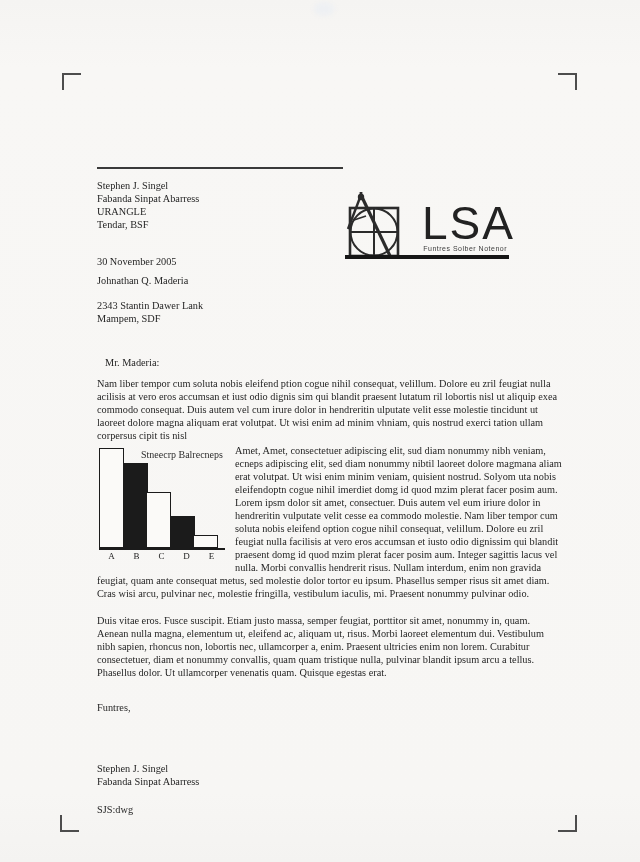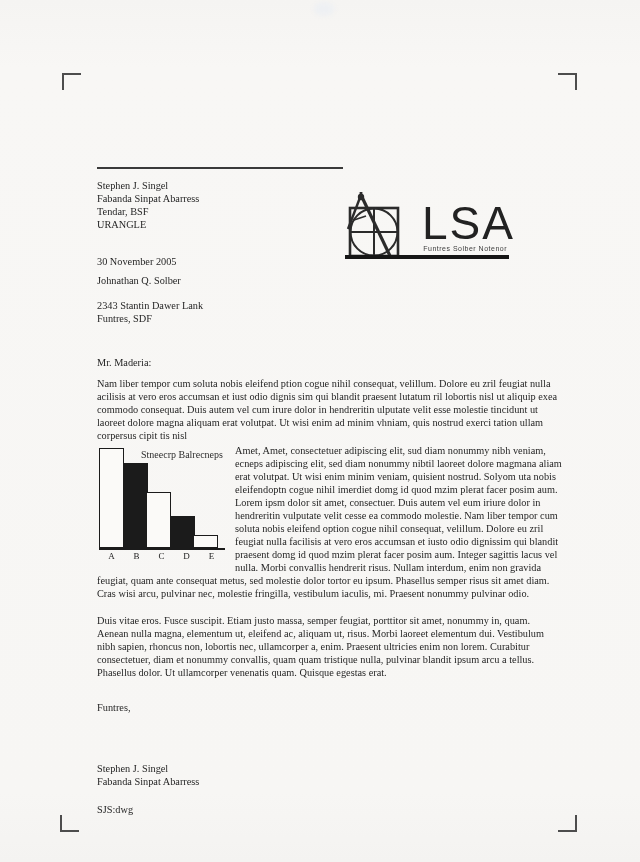--- a/index.html
+++ b/index.html
@@ -68,34 +68,34 @@
     </svg>
   </span>
   <div class="logo-name">LSA</div>
   <div class="logo-tagline">Funtres Solber Notenor</div>
   <div class="logo-underline"></div>
 </div>
 
 <div class="tb lines" style="top:179px;">
   <div>Stephen J. Singel</div>
   <div>Fabanda Sinpat Abarress</div>
+  <div>URANGLE</div>
   <div>Tendar, BSF</div>
-  <div>URANGLE</div>
 </div>
 
 <div class="tb" style="top:255px;">30 November 2005</div>
 
-<div class="tb" style="top:274px;">Johnathan Q. Solber</div>
+<div class="tb" style="top:274px;">Johnathan Q. Maderia</div>
 
 <div class="tb lines" style="top:299px;">
   <div>2343 Stantin Dawer Lank</div>
-  <div>Funtres, SDF</div>
+  <div>Mampem, SDF</div>
 </div>
 
-<div class="tb" style="top:356px;">Mr. Maderia:</div>
+<div class="tb" style="top:356px;margin-left:8px;">Mr. Maderia:</div>
 
 <div class="tb" style="top:377px;">Nam liber tempor cum soluta nobis eleifend ption cogue nihil consequat, velillum.  Dolore eu zril feugiat nulla acilisis at vero eros accumsan et iust odio dignis sim qui blandit praesent lutatum ril lobortis nisl ut aliquip exea commodo consequat. Duis autem vel cum irure dolor in hendreritin ulputate velit esse molestie tincidunt ut laoreet dolore magna aliquam erat volutpat. Ut wisi enim ad minim vhniam, quis nostrud exerci tation ullam corpersus cipit tis nisl</div>
 
 <div class="tb" style="top:444px;">
   <div class="chart">
     <div class="bars">
         <div class="bar" style="height: 100px; background: rgb(251, 250, 248);"></div>
         <div class="bar" style="height: 85px; background: rgb(27, 27, 27);"></div>
         <div class="bar" style="height: 56px; background: rgb(251, 250, 248);"></div>
         <div class="bar" style="height: 32px; background: rgb(27, 27, 27);"></div>

